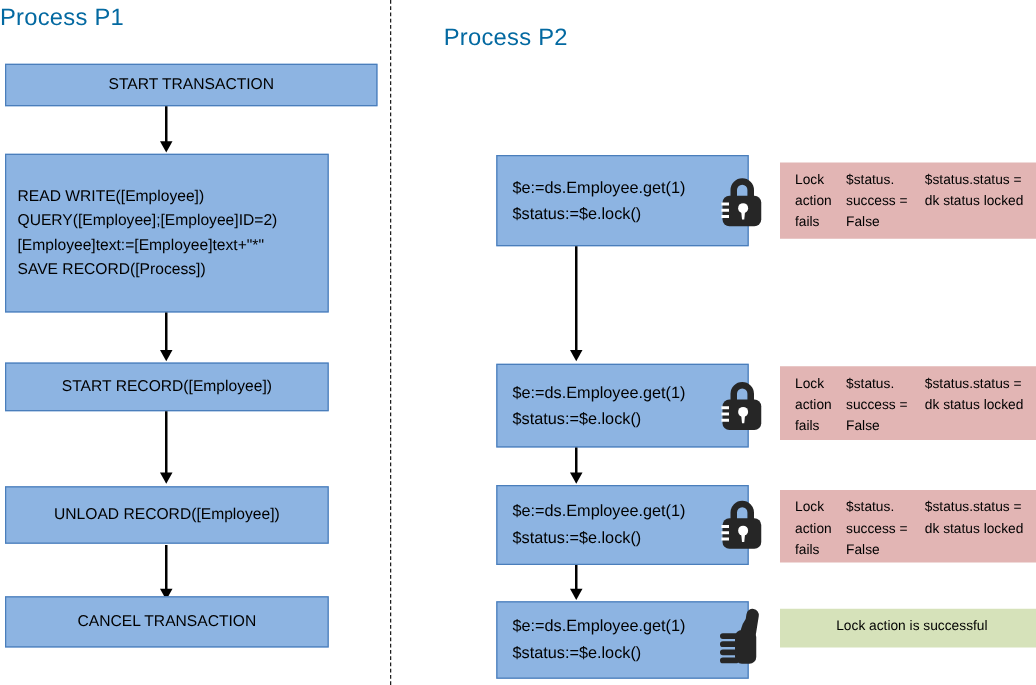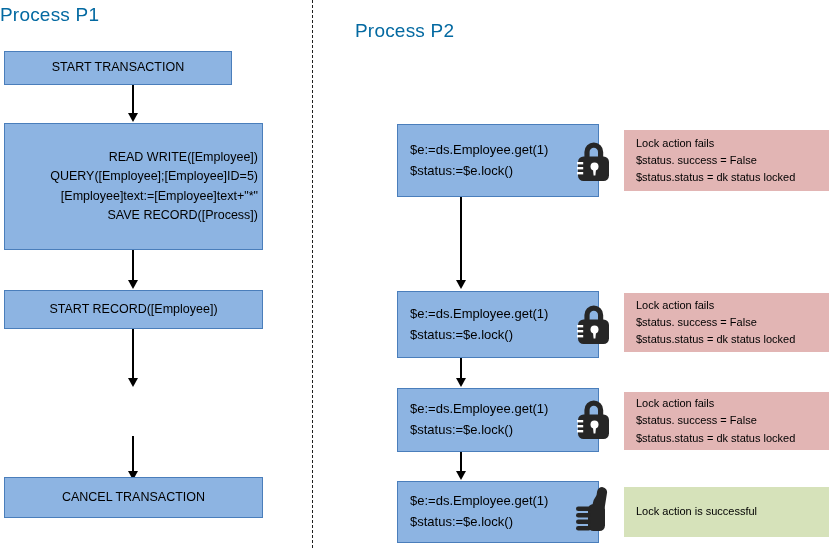--- a/index.html
+++ b/index.html
@@ -13,73 +13,76 @@
   }
   .divider{
     position:absolute;left:312px;top:0;height:548px;width:0;
     border-left:1.5px dashed #1f1f1f;
   }
   .pbox{
     position:absolute;background:#8db4e2;border:1.6px solid #4a7ebb;
     box-sizing:border-box;display:flex;flex-direction:column;justify-content:center;
   }
   .pbox.center{align-items:center;text-align:center;}
-  .pbox.leftal{align-items:flex-end;text-align:left;padding-left:9px;padding-right:4px;}
+  .pbox.leftal{align-items:flex-start;text-align:left;padding-left:9px;padding-right:4px;}
   .p1-line{font-size:12.5px;line-height:1.55;white-space:nowrap;}
   .p2-line{font-size:13px;line-height:1.6;white-space:nowrap;}
   .pbox.leftal2{align-items:flex-start;text-align:left;padding-left:12px;margin-left:36px;}
   .varrow{position:absolute;}
   .varrow::before{
     content:'';position:absolute;top:0;bottom:7px;left:-0.75px;width:1.5px;background:#000;
   }
   .varrow::after{
     content:'';position:absolute;bottom:0;left:-5.5px;width:0;height:0;
     border-left:5.5px solid transparent;border-right:5.5px solid transparent;
     border-top:9px solid #000;
   }
   .note{
     position:absolute;left:624px;width:205px;box-sizing:border-box;
-    display:flex;flex-direction:column;justify-content:center;
+    display:flex;flex-direction:row;justify-content:center;
     padding:6px 6px 6px 12px;font-size:11px;line-height:1.55;
   }
   .note.fail{background:#e2b5b4;}
   .note.ok{background:#d6e2ba;}
   .icon-wrap{position:absolute;}
 </style>
 </head>
 <body>
 
 <div id="canvas">
 
   <div class="col-title" style="left:0;top:4px;width:263px">Process P1</div>
   <div class="col-title" style="left:355px;top:20px;width:255px">Process P2</div>
 
   <div class="divider"></div>
 
-  <div class="pbox center" style="left:4px;top:51px;width:228px;height:34px">
+  <div class="pbox center" style="left:4px;top:51px;width:298px;height:34px">
     <div class="p1-line">START TRANSACTION</div>
   </div>
 
   <div class="varrow" style="left:133px;top:85px;height:37px"></div>
 
   <div class="pbox leftal" style="left:4px;top:123px;width:259px;height:127px">
     <div class="p1-line">READ WRITE([Employee])</div>
-    <div class="p1-line">QUERY([Employee];[Employee]ID=5)</div>
+    <div class="p1-line">QUERY([Employee];[Employee]ID=2)</div>
     <div class="p1-line">[Employee]text:=[Employee]text+"*"</div>
     <div class="p1-line">SAVE RECORD([Process])</div>
   </div>
 
   <div class="varrow" style="left:133px;top:250px;height:39px"></div>
 
   <div class="pbox center" style="left:4px;top:290px;width:259px;height:39px">
     <div class="p1-line">START RECORD([Employee])</div>
   </div>
 
   <div class="varrow" style="left:133px;top:329px;height:58px"></div>
 
+  <div class="pbox center" style="left:4px;top:389px;width:259px;height:46px">
+    <div class="p1-line">UNLOAD RECORD([Employee])</div>
+  </div>
 
   <div class="varrow" style="left:133px;top:436px;height:44px"></div>
 
   <div class="pbox center" style="left:4px;top:477px;width:259px;height:41px">
     <div class="p1-line">CANCEL TRANSACTION</div>
   </div>
 
   <div class="pbox leftal2" style="left:361px;top:124px;width:202px;height:73px">
     <div class="p2-line">$e:=ds.Employee.get(1)</div>
     <div class="p2-line">$status:=$e.lock()</div>
@@ -165,17 +168,17 @@
     <div>$status. success = False</div>
     <div>$status.status = dk status locked</div>
   </div>
 
   <div class="note fail" style="top:392px;height:58px">
     <div>Lock action fails</div>
     <div>$status. success = False</div>
     <div>$status.status = dk status locked</div>
   </div>
 
-  <div class="note ok" style="top:487px;height:50px">
+  <div class="note ok" style="top:487px;height:31px">
     <div>Lock action is successful</div>
   </div>
 
 </div>
 
 </body></html>

